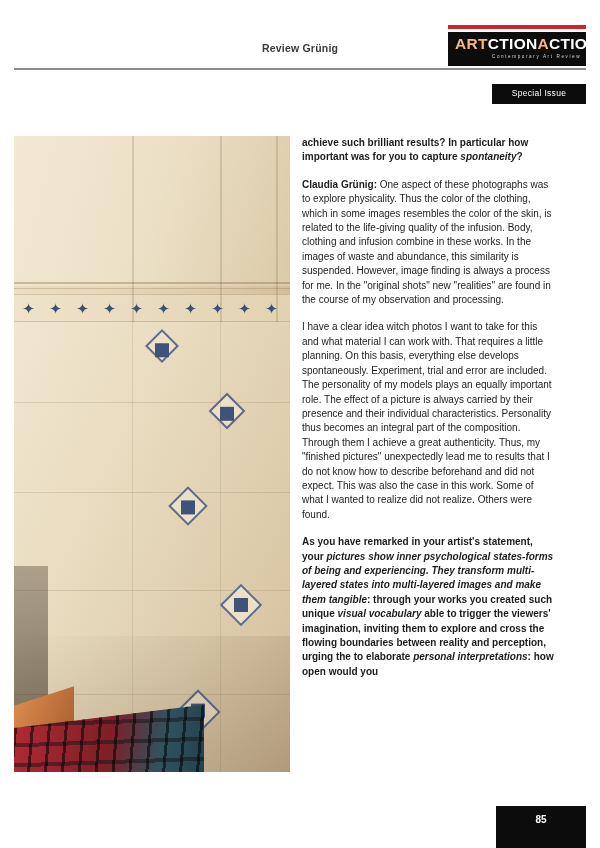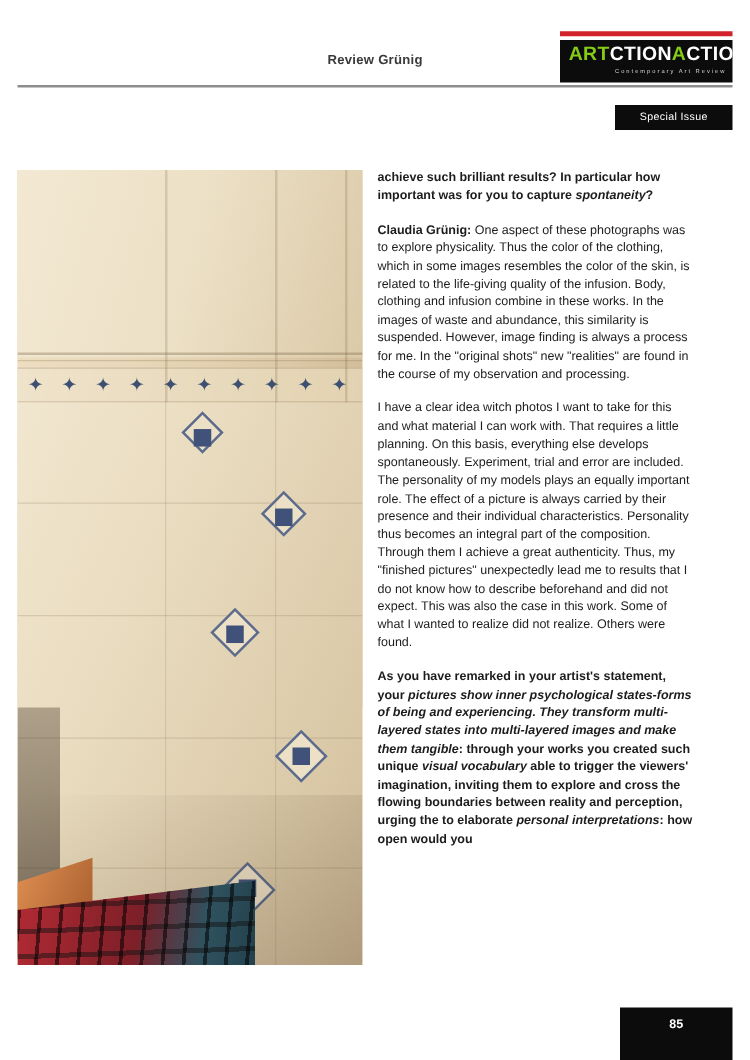--- a/index.html
+++ b/index.html
@@ -45,21 +45,21 @@
   }
   .logo-main {
     position: absolute;
     left: 7px; top: 3px;
     font-size: 15.5px;
     font-weight: bold;
     letter-spacing: 0.3px;
     color: #ffffff;
     white-space: nowrap;
   }
-  .logo-main .red { color: #84cc16; }
+  .logo-main .red { color: #fdba74; }
   .logo-sub {
     position: absolute;
     left: 44px; top: 22px;
     font-size: 4.6px;
     letter-spacing: 1.6px;
     color: #d8d8d8;
     white-space: nowrap;
   }
   .logo-bar-red {
     position: absolute;

